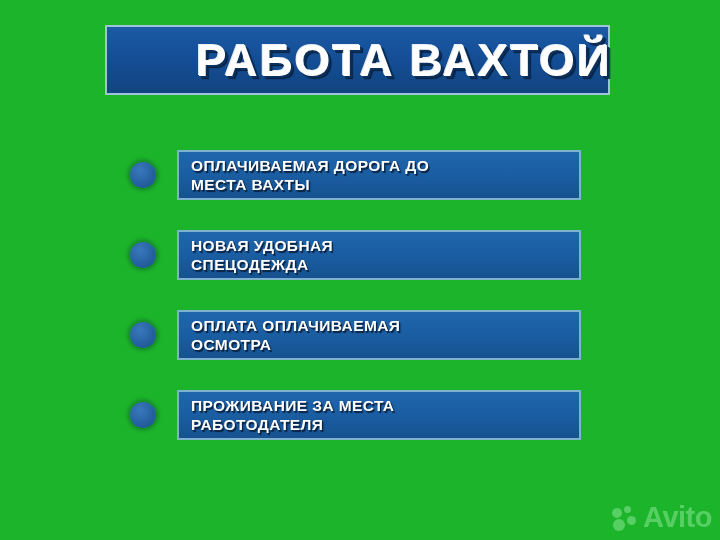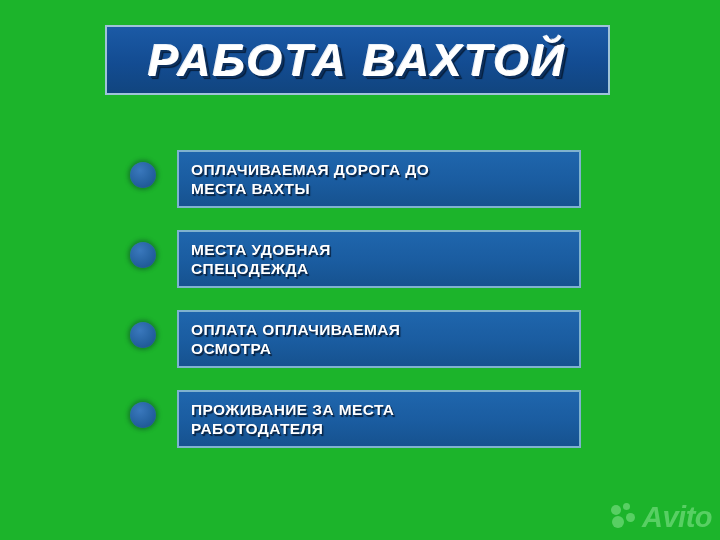--- a/index.html
+++ b/index.html
@@ -27,22 +27,21 @@
     left: 105px;
     top: 25px;
     width: 505px;
     height: 70px;
     background: #15539e;
     background: linear-gradient(180deg, #1b5aa6 0%, #134c92 55%, #11457f 100%);
     border: 2px solid #9fc3d8;
     box-sizing: border-box;
     display: flex;
     align-items: center;
-    justify-content: center;
-    font-style: italic;
+    justify-content: flex-end;
   }
   #title-text {
     font-family: "Liberation Sans", sans-serif;
     font-weight: bold;
     font-size: 45px;
     line-height: 1;
     letter-spacing: 2px;
     color: #ffffff;
     white-space: nowrap;
     transform: scaleX(1.02);
@@ -73,21 +72,21 @@
     border-radius: 50%;
     background: #2360a8;
     background: radial-gradient(circle at 38% 32%, #3a78bd 0%, #24609f 60%, #1d4f86 100%);
     box-shadow: 0 0 4px 2px rgba(12,60,40,0.45);
   }
   .bullet-box {
     position: absolute;
     left: 177px;
     top: 0;
     width: 404px;
-    height: 58px;
+    height: 50px;
     box-sizing: border-box;
     background: #1a5ea3;
     background: linear-gradient(180deg, #1f66ad 0%, #1a5ca0 55%, #16528f 100%);
     border: 2px solid #7fb2cf;
     display: flex;
     align-items: center;
     padding: 0 0 0 12px;
   }
   .bullet-text {
     font-family: "Liberation Sans", sans-serif;
@@ -102,24 +101,23 @@
     white-space: pre-line;
     text-align: left;
   }
 
   
   #avito-watermark {
     position: absolute;
     right: 8px;
     bottom: 8px;
     display: flex;
-    align-items: flex-start;
+    align-items: flex-end;
     gap: 5px;
     opacity: 0.9;
-    font-style: italic;
   }
   #avito-logo-mark {
     position: relative;
     width: 26px;
     height: 26px;
   }
   #avito-logo-mark i {
     position: absolute;
     border-radius: 50%;
     background: #5fd36a;
@@ -153,21 +151,21 @@
       <span class="bullet-dot"></span>
       <div class="bullet-box">
         <span class="bullet-text">ОПЛАЧИВАЕМАЯ ДОРОГА ДО
 МЕСТА ВАХТЫ</span>
       </div>
     </div>
 
     <div class="bullet-row">
       <span class="bullet-dot"></span>
       <div class="bullet-box">
-        <span class="bullet-text">МЕСТА УДОБНАЯ
+        <span class="bullet-text">НОВАЯ УДОБНАЯ
 СПЕЦОДЕЖДА</span>
       </div>
     </div>
 
     <div class="bullet-row">
       <span class="bullet-dot"></span>
       <div class="bullet-box">
         <span class="bullet-text">ОПЛАТА ОПЛАЧИВАЕМАЯ
 ОСМОТРА</span>
       </div>

